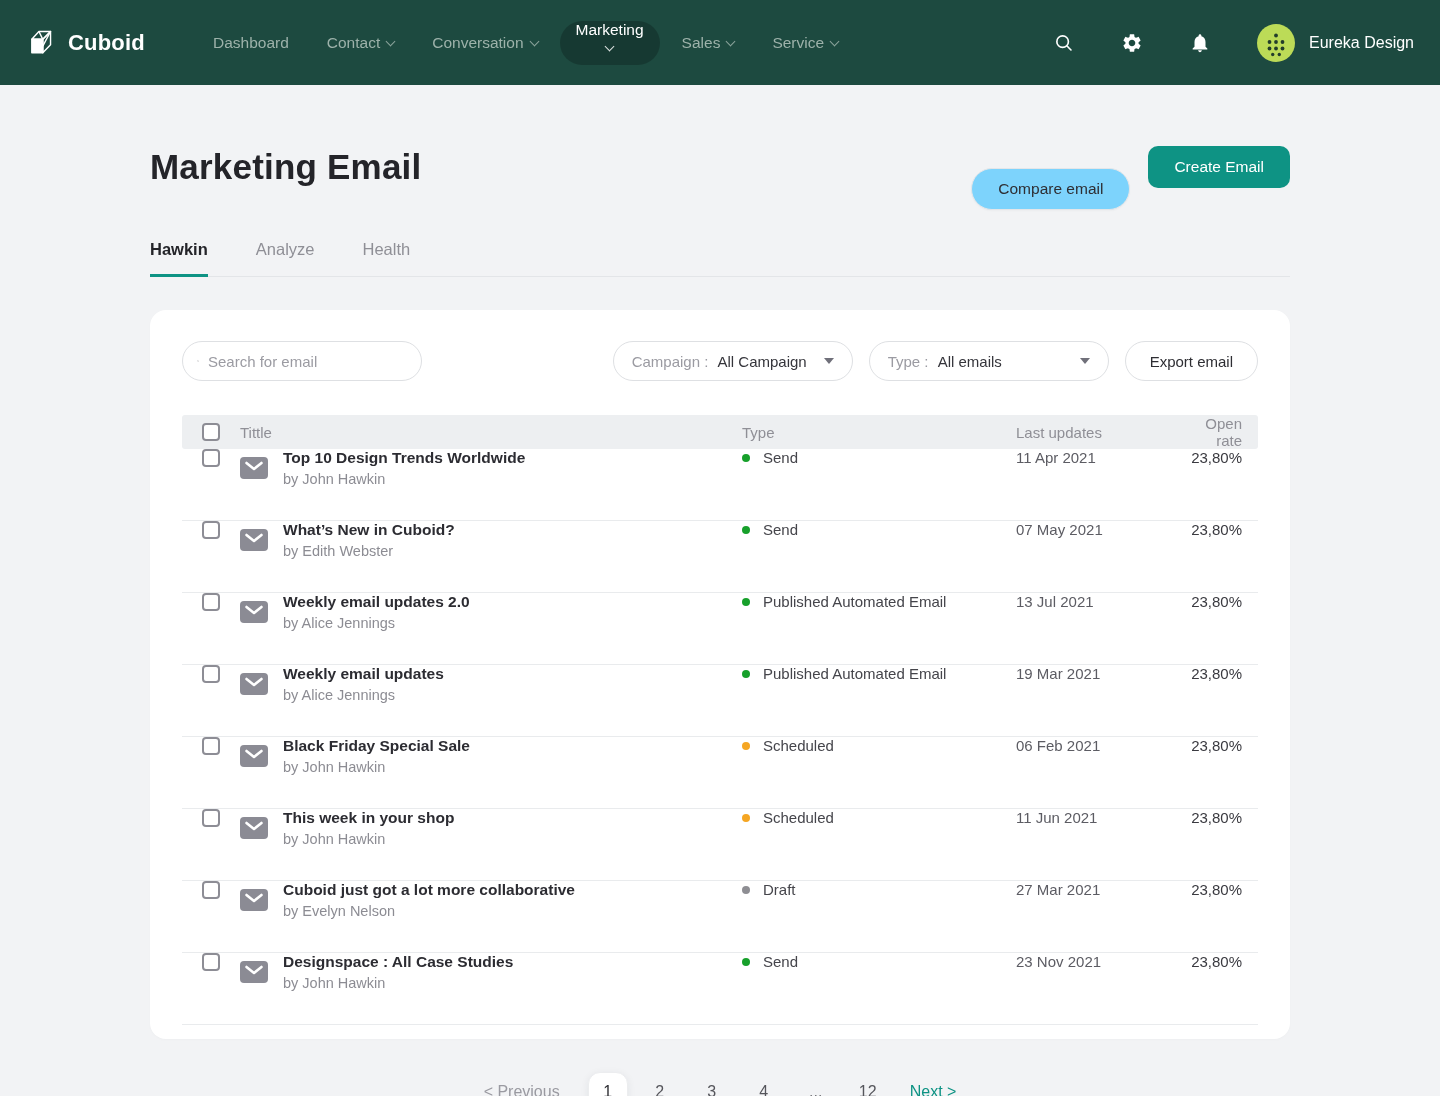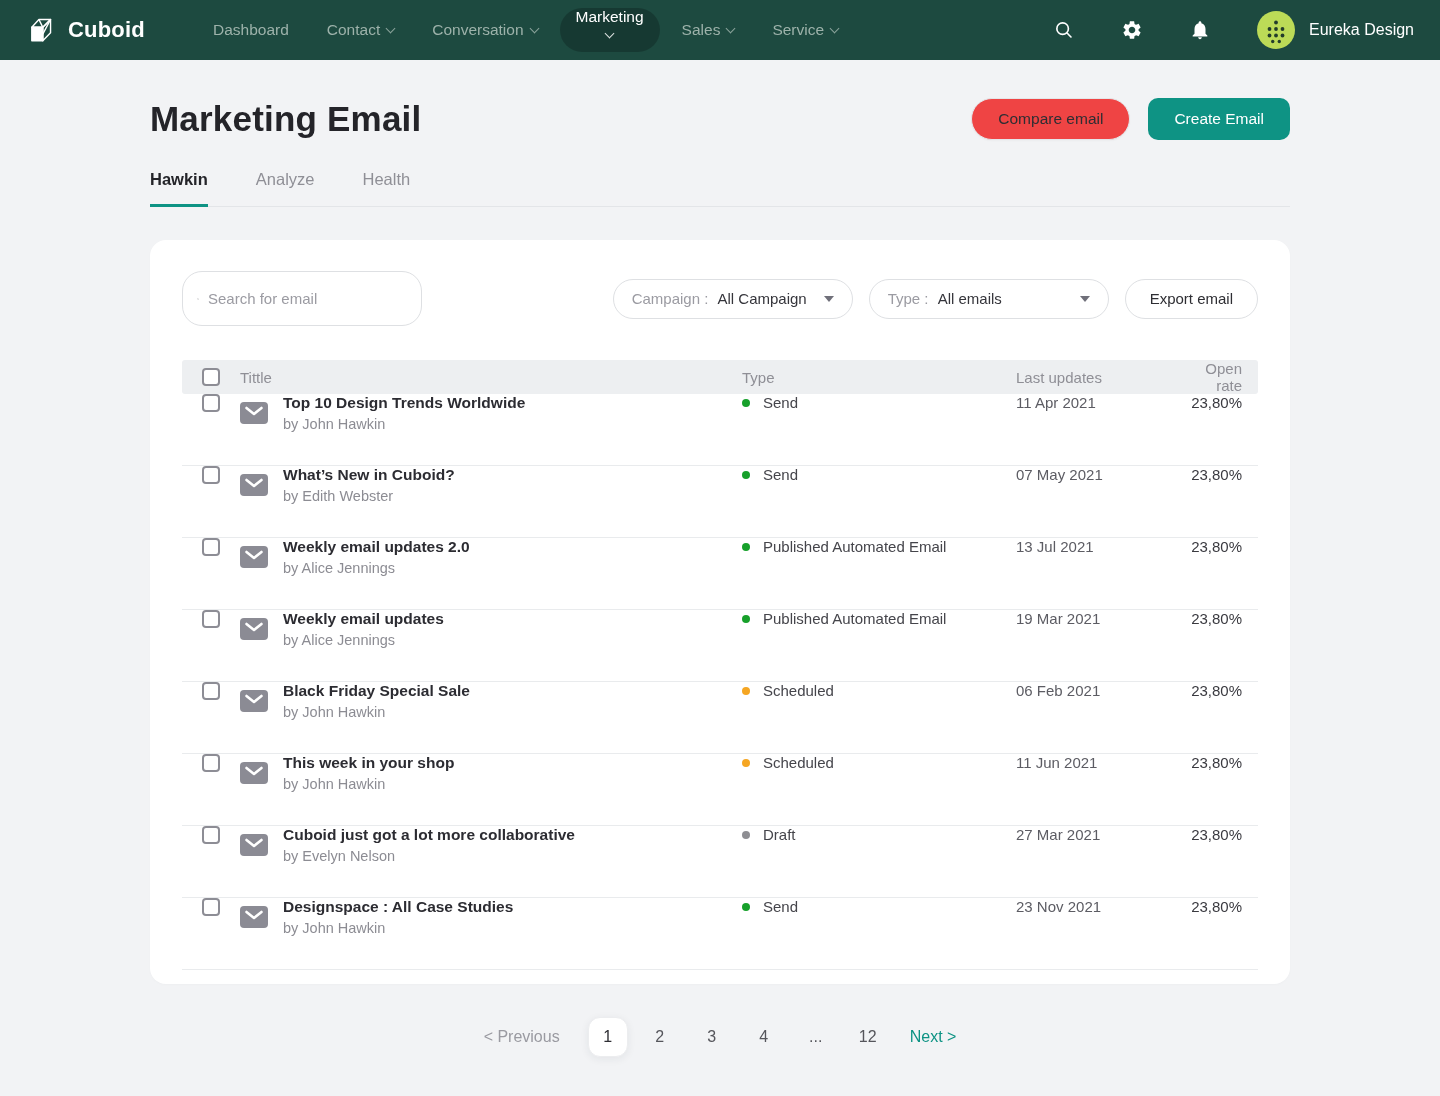--- a/index.html
+++ b/index.html
@@ -7,21 +7,21 @@
   body {
     height:1096px;
     background:#F2F3F5;
     font-family:"Liberation Sans", sans-serif;
     color:#2E2E33;
     overflow:hidden;
   }
 
   
   .topbar {
-    height:60px; background:#1D4A40;
+    height:85px; background:#1D4A40;
     display:flex; align-items:center;
     padding:0 26px;
   }
   .brand { display:flex; align-items:center; gap:11px; }
   .brand-name { color:#FFFFFF; font-size:22px; font-weight:700; letter-spacing:.2px; }
   .main-nav { display:flex; align-items:center; margin-left:52px; gap:6px; }
   .nav-item {
     display:flex; align-items:center; gap:7px;
     color:#9DB2AA; font-size:15.5px;
     padding:0 16px; height:44px; border-radius:22px;
@@ -37,23 +37,23 @@
   .icon-btn { width:24px; height:24px; display:flex; align-items:center; justify-content:center; cursor:pointer; }
   .user-chip { display:flex; align-items:center; gap:13px; cursor:pointer; }
   .user-name { color:#FFFFFF; font-size:16px; font-weight:500; }
 
   
   .content { margin:0 150px; width:1140px; }
   .page-head { display:flex; align-items:center; margin-top:38px; }
   .page-title { font-size:35px; font-weight:600; color:#242429; letter-spacing:.2px; }
   .head-actions { margin-left:auto; display:flex; gap:18px; align-items:center; }
   .btn-ghost {
-    background:#ef4444; border:1px solid #E4E6E9; color:#2E2E33;
+    background:#7dd3fc; border:1px solid #E4E6E9; color:#2E2E33;
     font-size:15.5px; padding:0 26px; height:42px; border-radius:22px;
-    font-family:inherit; cursor:pointer; box-shadow:0 1px 2px rgba(0,0,0,.03);
+    font-family:inherit; cursor:pointer; box-shadow:0 1px 2px rgba(0,0,0,.03);margin-top:45px;
   }
   .btn-primary {
     background:#0E9384; border:none; color:#FFFFFF;
     font-size:15.5px; font-weight:500; padding:0 26px; height:42px; border-radius:10px;
     font-family:inherit; cursor:pointer;
   }
 
   .tabs { display:flex; gap:48px; margin-top:30px; border-bottom:1px solid #E3E5E8; }
   .tab {
     padding-bottom:15px; font-size:16.5px; color:#8F8F96; cursor:pointer;
@@ -62,21 +62,21 @@
   .tab.active { color:#242429; font-weight:600; border-bottom-color:#0E9384; }
 
   
   .card {
     margin-top:33px; background:#FFFFFF; border-radius:16px;
     padding:31px 32px 14px 32px;
     box-shadow:0 1px 3px rgba(20,30,40,.02);
   }
   .filter-row { display:flex; align-items:center; }
   .search-box {
-    width:240px; height:55px; border:1px solid #DEE0E3; border-radius:20px;
+    width:240px; height:40px; border:1px solid #DEE0E3; border-radius:20px;
     display:flex; align-items:center; gap:9px; padding:0 14px; background:#FFFFFF;
   }
   .search-box input {
     border:none; outline:none; flex:1; font-size:15px; font-family:inherit;
     color:#3A3A40; background:transparent;
   }
   .search-box input::placeholder { color:#9B9BA2; }
   .filter-right { margin-left:auto; display:flex; gap:16px; }
   .dropdown {
     width:240px; height:40px; border:1px solid #DEE0E3; border-radius:20px;

